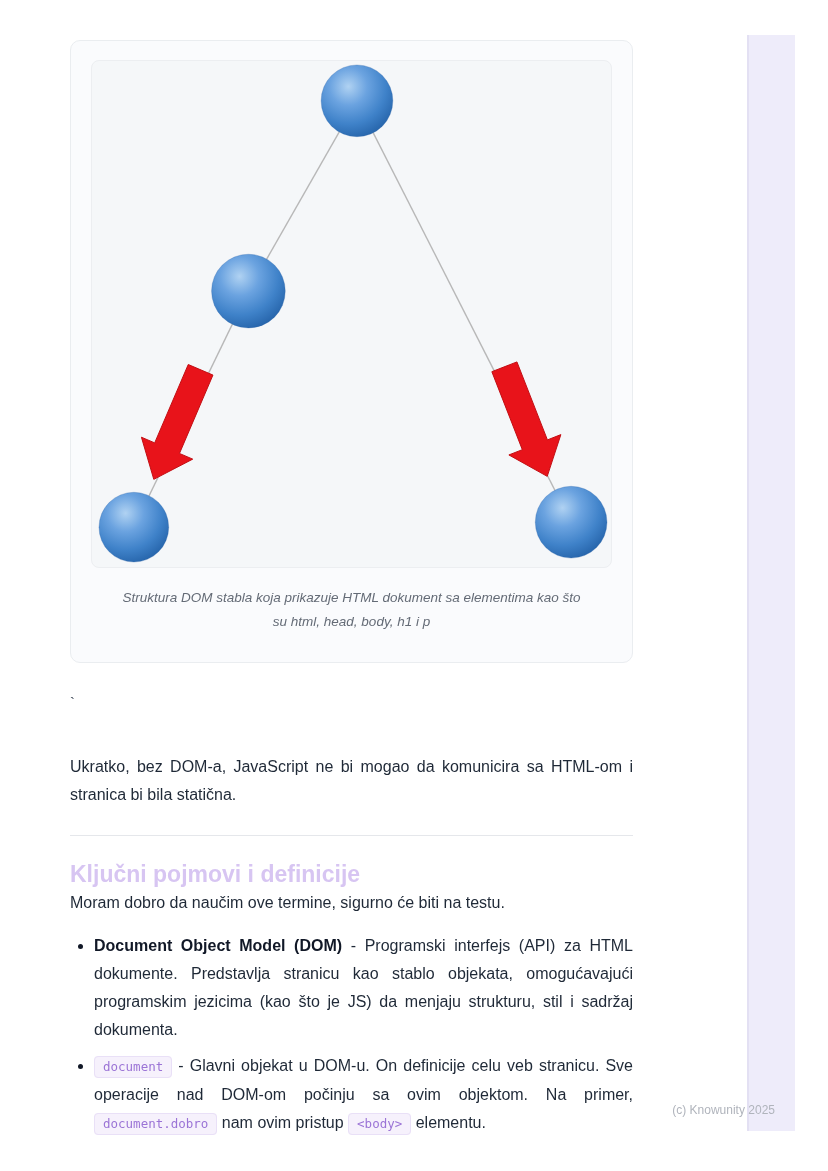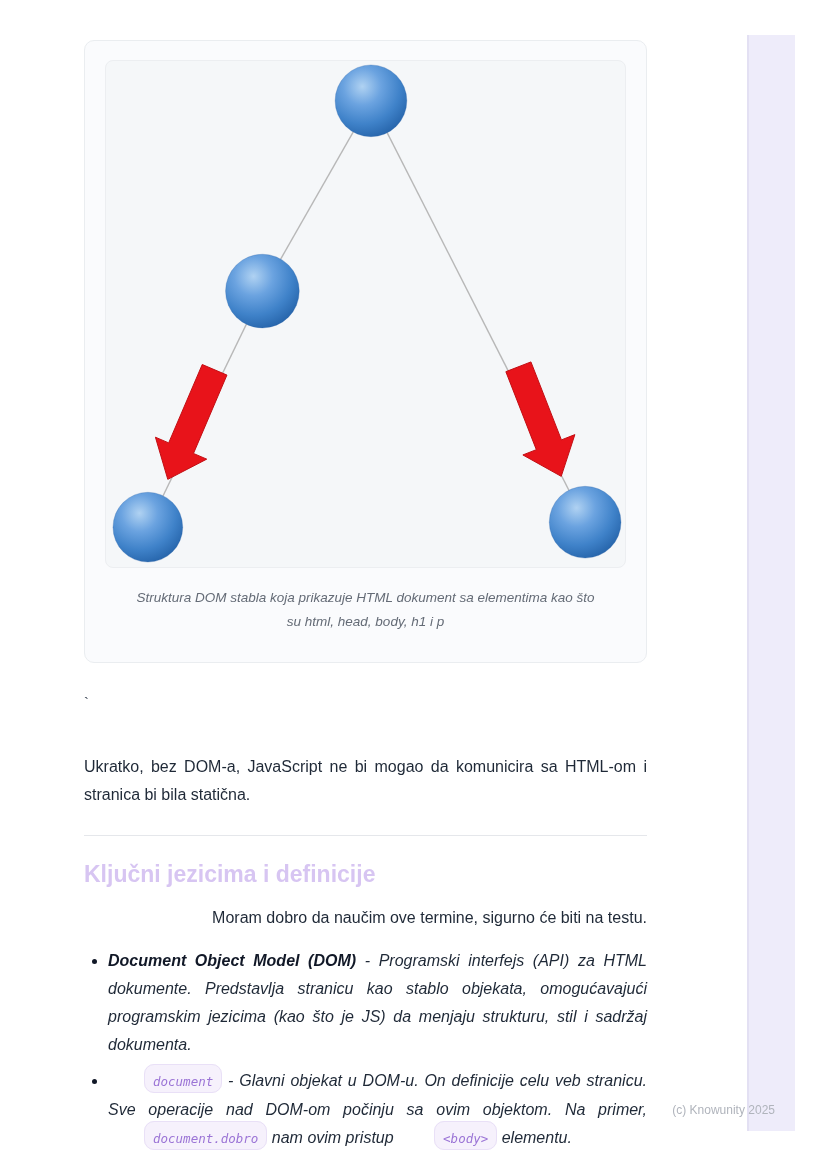--- a/index.html
+++ b/index.html
@@ -14,21 +14,21 @@
   .right-strip {
     position: absolute;
     left: 747px; top: 35px;
     width: 48px; height: 1096px;
     background: #eeecfa;
     border-left: 2px solid #e3e0f3;
     z-index: 1;
   }
   .content {
     position: absolute;
-    left: 84px; top: 40px;
+    left: 70px; top: 40px;
     width: 563px;
     z-index: 2;
   }
   figure.diagram-card {
     width: 563px; height: 623px;
     background: #fafbfd;
     border: 1px solid #eaedf0;
     border-radius: 10px;
     padding: 19px 20px;
   }
@@ -67,49 +67,45 @@
     border-top: 1px solid #e5e7eb;
   }
   h2.section-heading {
     margin-top: 23px;
     font-size: 23px;
     line-height: 30px;
     font-weight: bold;
     color: #d7c5f2;
   }
   .intro-para {
-    margin-top: 15px;
     font-size: 16px;
     line-height: 28px;
-    text-align: right;
   }
   ul.term-list {
     margin-top: 15px;
     padding-left: 24px;
     list-style: disc;
   }
   ul.term-list li {
     font-size: 16px;
     line-height: 28px;
     text-align: justify;
     margin-bottom: 8px;
-    font-style: italic;
   }
   ul.term-list li::marker { color: #111827; font-size: 15px; }
   .term { font-weight: bold; color: #111827; }
   code.chip {
     font-family: "DejaVu Sans Mono", monospace;
     font-size: 12.5px;
     color: #9b74d6;
     background: #f6f1fc;
     border: 1px solid #e9e0f7;
-    border-radius: 10px;
-    padding: 9px 8px 3px;
+    border-radius: 4px;
+    padding: 2px 8px 3px;
     white-space: nowrap;
-    margin-left: 36px;
   }
   .watermark {
     position: absolute;
     right: 53px; top: 1103px;
     font-size: 12px;
     color: #b0b4bc;
     z-index: 3;
   }
 </style>
 </head>
@@ -143,21 +139,21 @@
     </div>
     <figcaption>Struktura DOM stabla koja prikazuje HTML dokument sa elementima kao što su html, head, body, h1 i p</figcaption>
   </figure>
 
   <div class="stray-mark">`</div>
 
   <p class="para">Ukratko, bez DOM-a, JavaScript ne bi mogao da komunicira sa HTML-om i stranica bi bila statična.</p>
 
   <hr class="divider">
 
-  <h2 class="section-heading">Ključni jezicima i definicije</h2>
+  <h2 class="section-heading">Ključni pojmovi i definicije</h2>
 
   <p class="intro-para">Moram dobro da naučim ove termine, sigurno će biti na testu.</p>
 
   <ul class="term-list">
     <li><span class="term">Document Object Model (DOM)</span><span> - Programski interfejs (API) za HTML dokumente. Predstavlja stranicu kao stablo objekata, omogućavajući programskim jezicima (kao što je JS) da menjaju strukturu, stil i sadržaj dokumenta.</span></li>
     <li><code class="chip">document</code><span> - Glavni objekat u DOM-u. On definicije celu veb stranicu. Sve operacije nad DOM-om počinju sa ovim objektom. Na primer, </span><code class="chip">document.dobro</code><span> nam ovim pristup </span><code class="chip">&lt;body&gt;</code><span> elementu.</span></li>
   </ul>
 
 </div>
 

